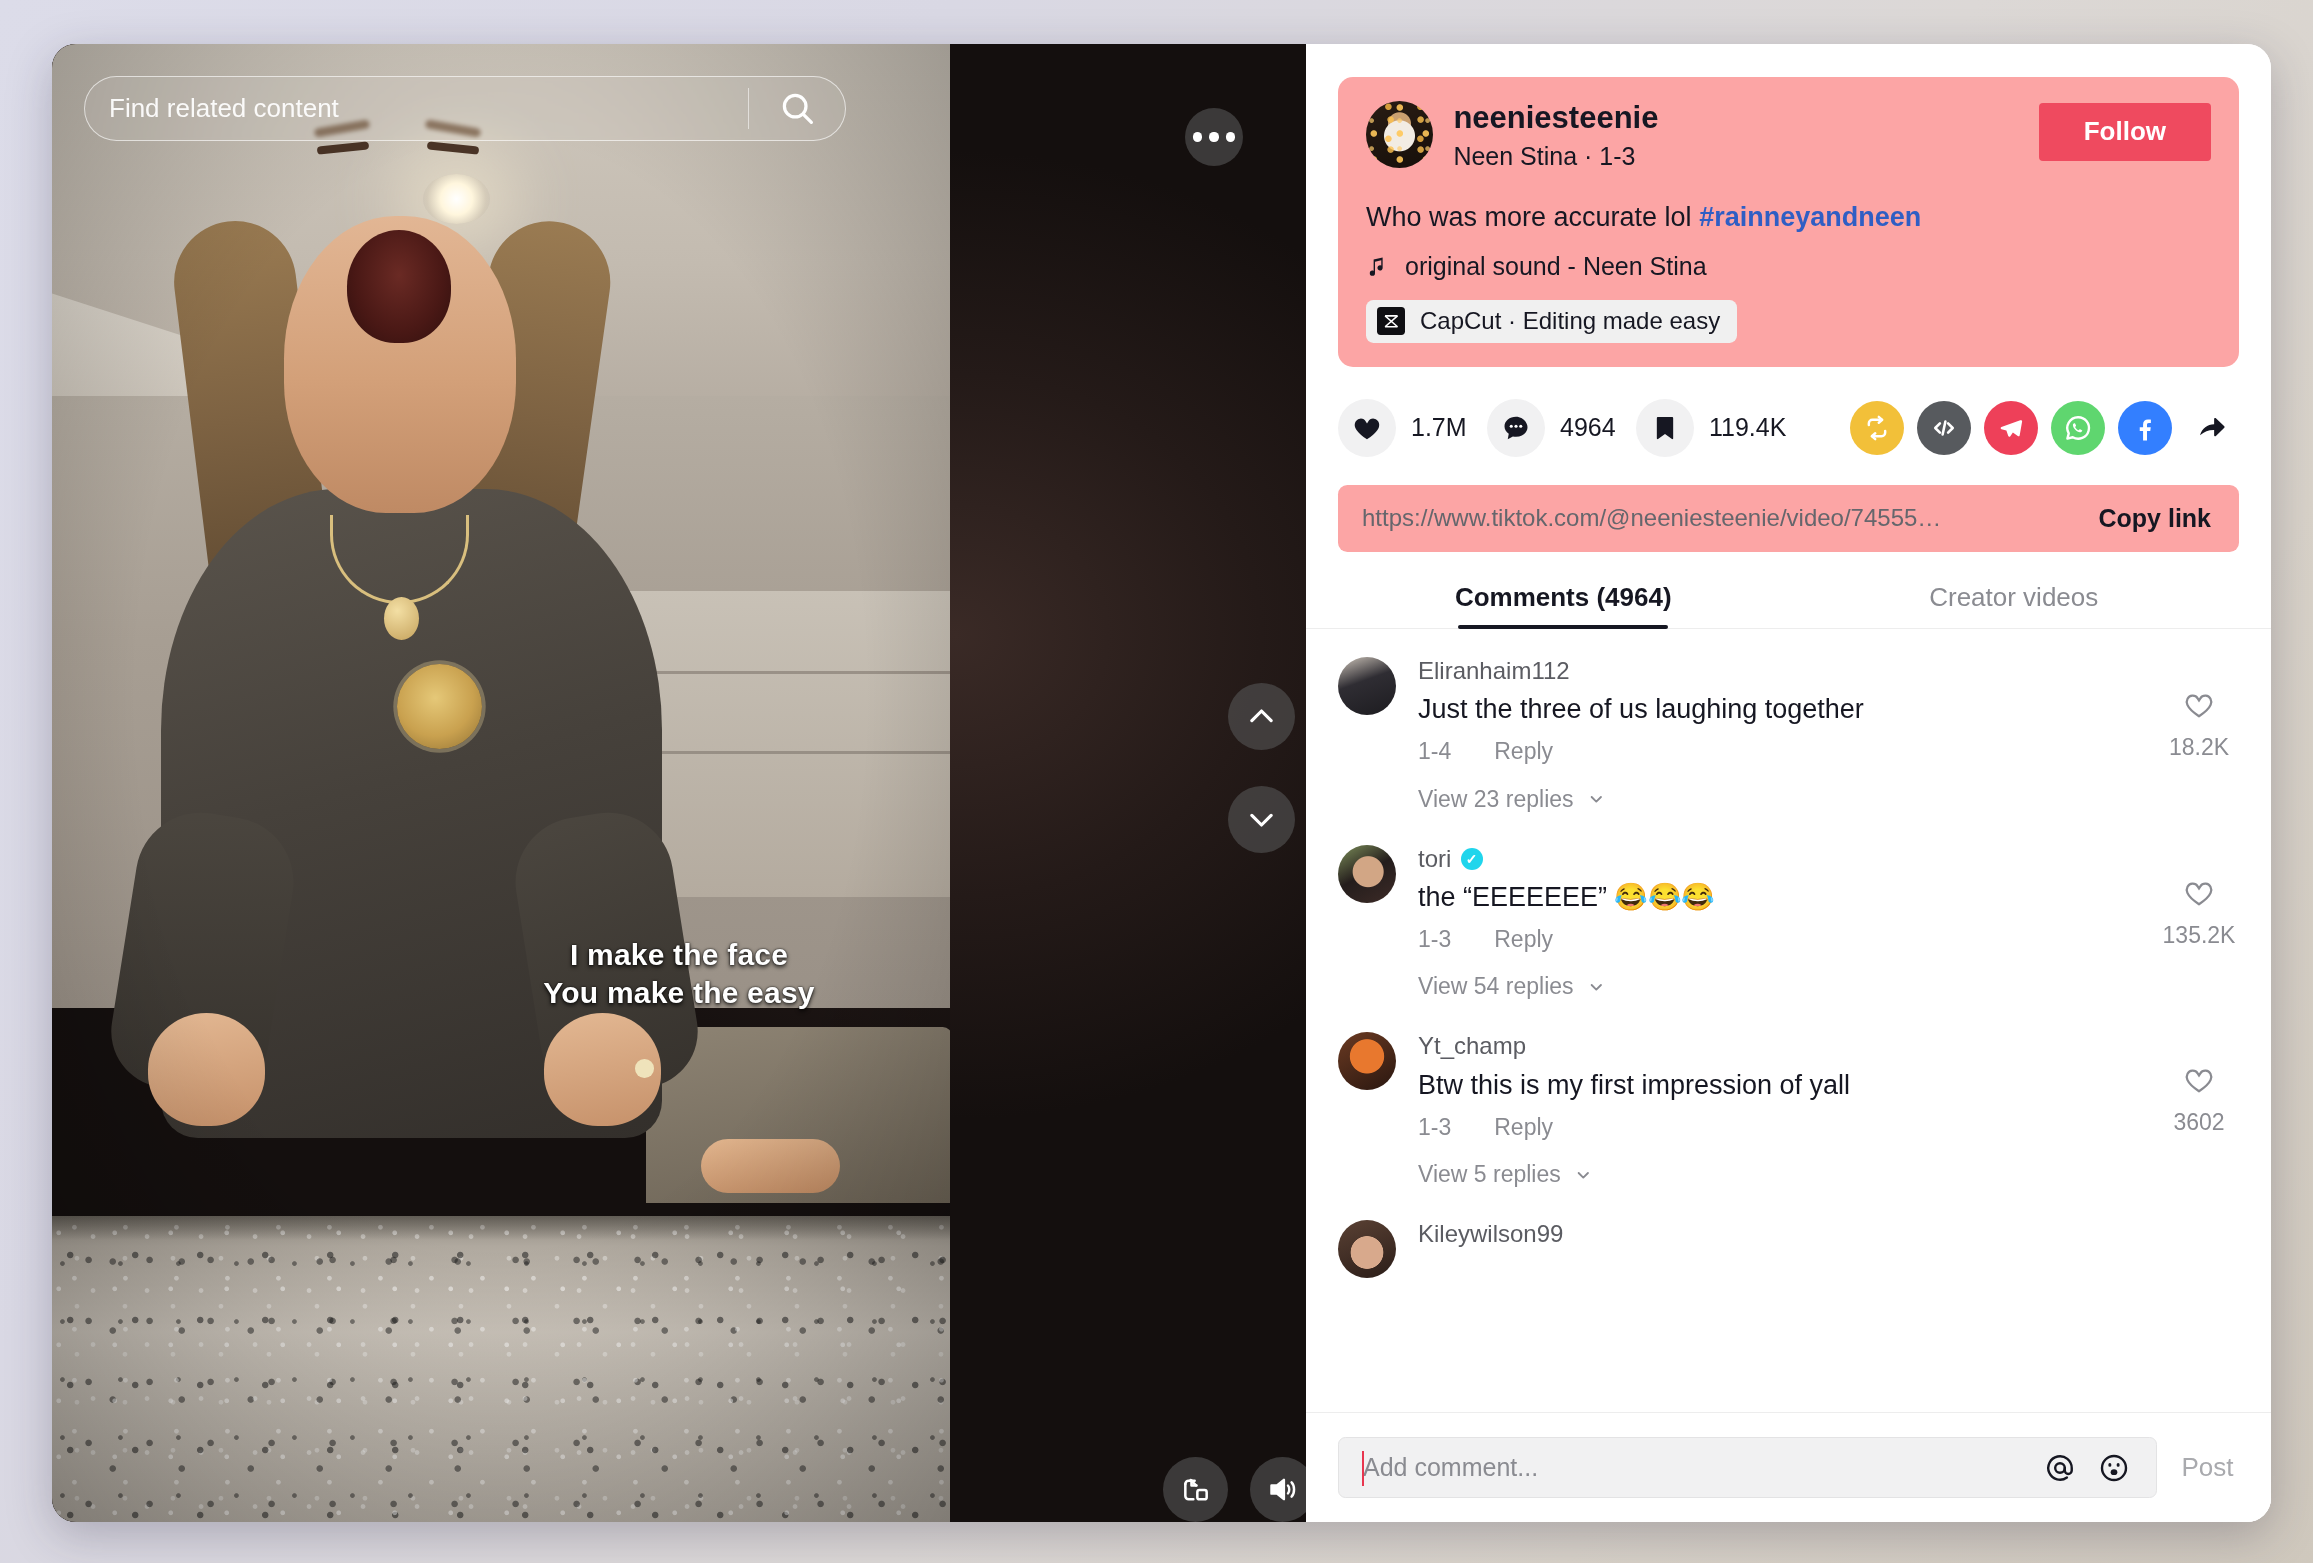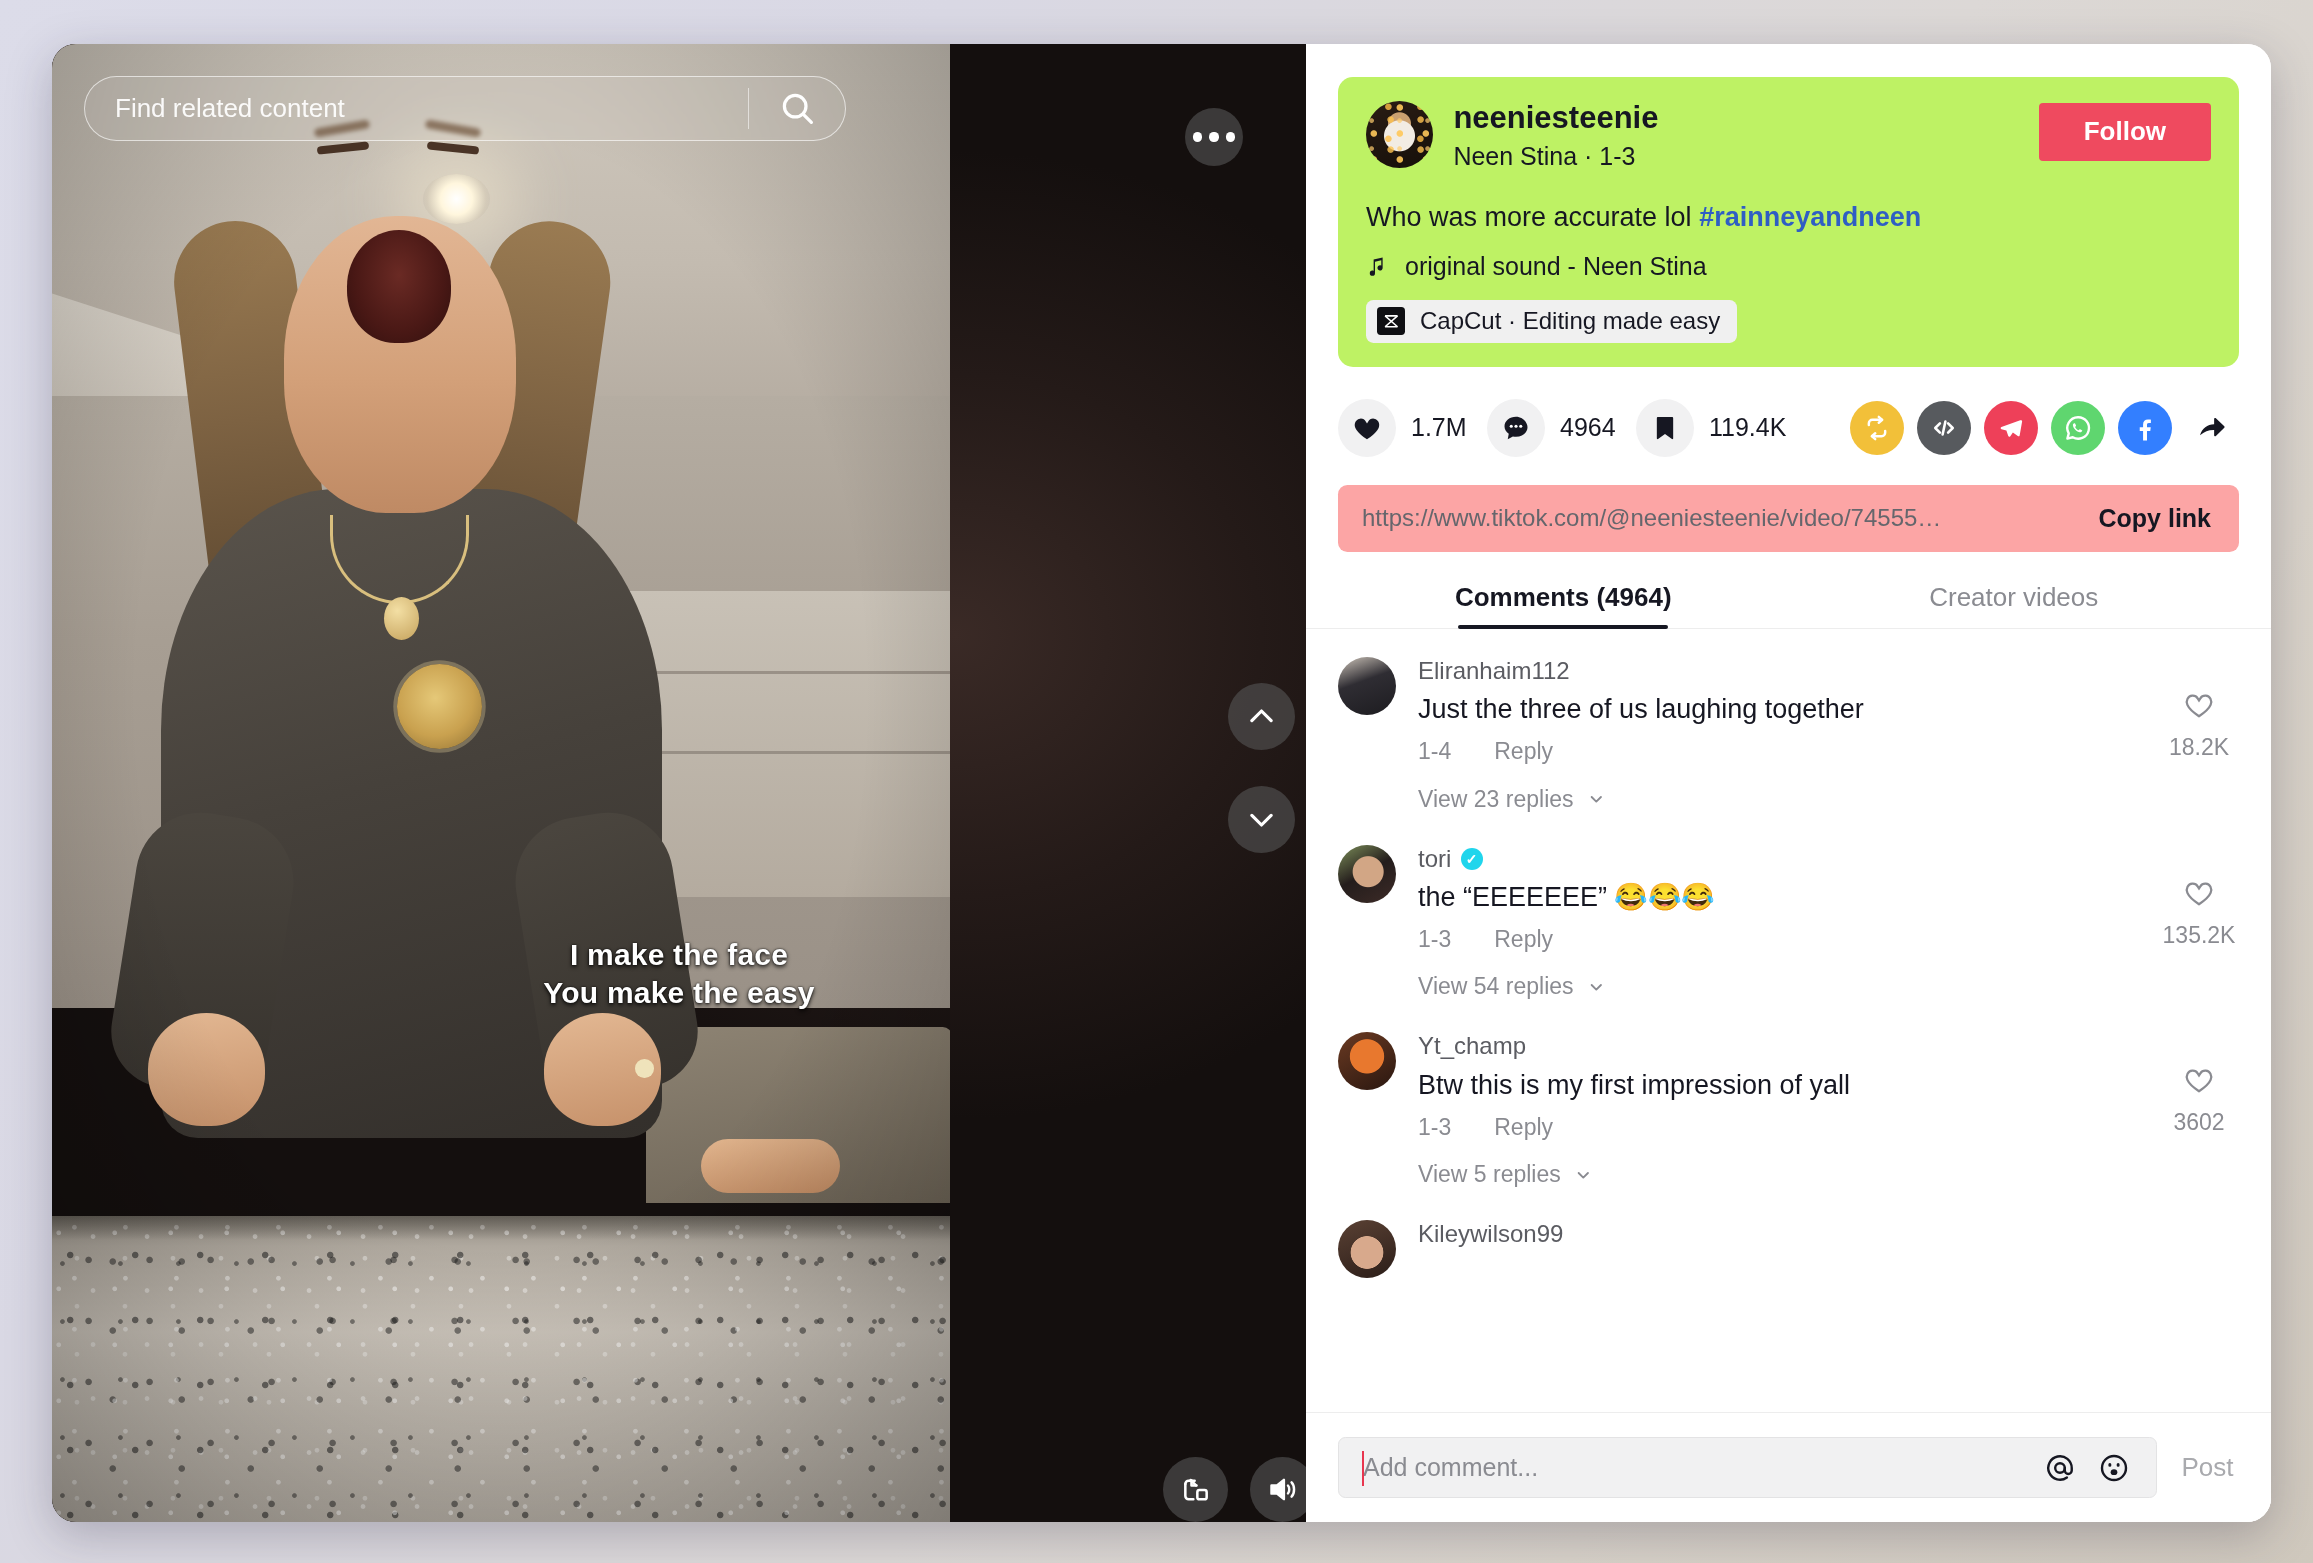--- a/index.html
+++ b/index.html
@@ -183,21 +183,21 @@
     position: absolute; left: 32px; top: 32px;
     width: 762px; height: 65px;
     border: 1.5px solid rgba(255,255,255,.62);
     border-radius: 33px;
     display: flex; align-items: center;
     background: rgba(255,255,255,.07);
     backdrop-filter: blur(1.9px);
   }
   #search-input-text {
     flex: 1;
-    padding-left: 30px;
+    padding-left: 24px;
     color: rgba(255,255,255,.93);
     font-size: 26px;
     white-space: nowrap;
   }
   #search-divider { width: 1.5px; height: 41px; background: rgba(255,255,255,.55); }
   #search-btn {
     width: 96px; height: 100%;
     display: flex; align-items: center; justify-content: center;
   }
 
@@ -221,21 +221,21 @@
     flex: 1;
     background: #fff;
     display: flex; flex-direction: column;
     min-width: 0;
     position: relative;
   }
 
   
   #info-card {
     margin: 33px 32px 0 32px;
-    background: #bef264;
+    background: #fca5a5;
     border-radius: 15px;
     padding: 24px 28px 24px 28px;
   }
   #author-row { display: flex; align-items: flex-start; }
   #author-avatar {
     width: 67px; height: 67px; border-radius: 50%;
     flex: none;
     background:
       radial-gradient(circle at 30% 25%, rgba(255,200,90,.9) 0 2.8px, transparent 3.7px),
       radial-gradient(circle at 70% 18%, rgba(255,190,70,.8) 0 2.8px, transparent 3.7px),

